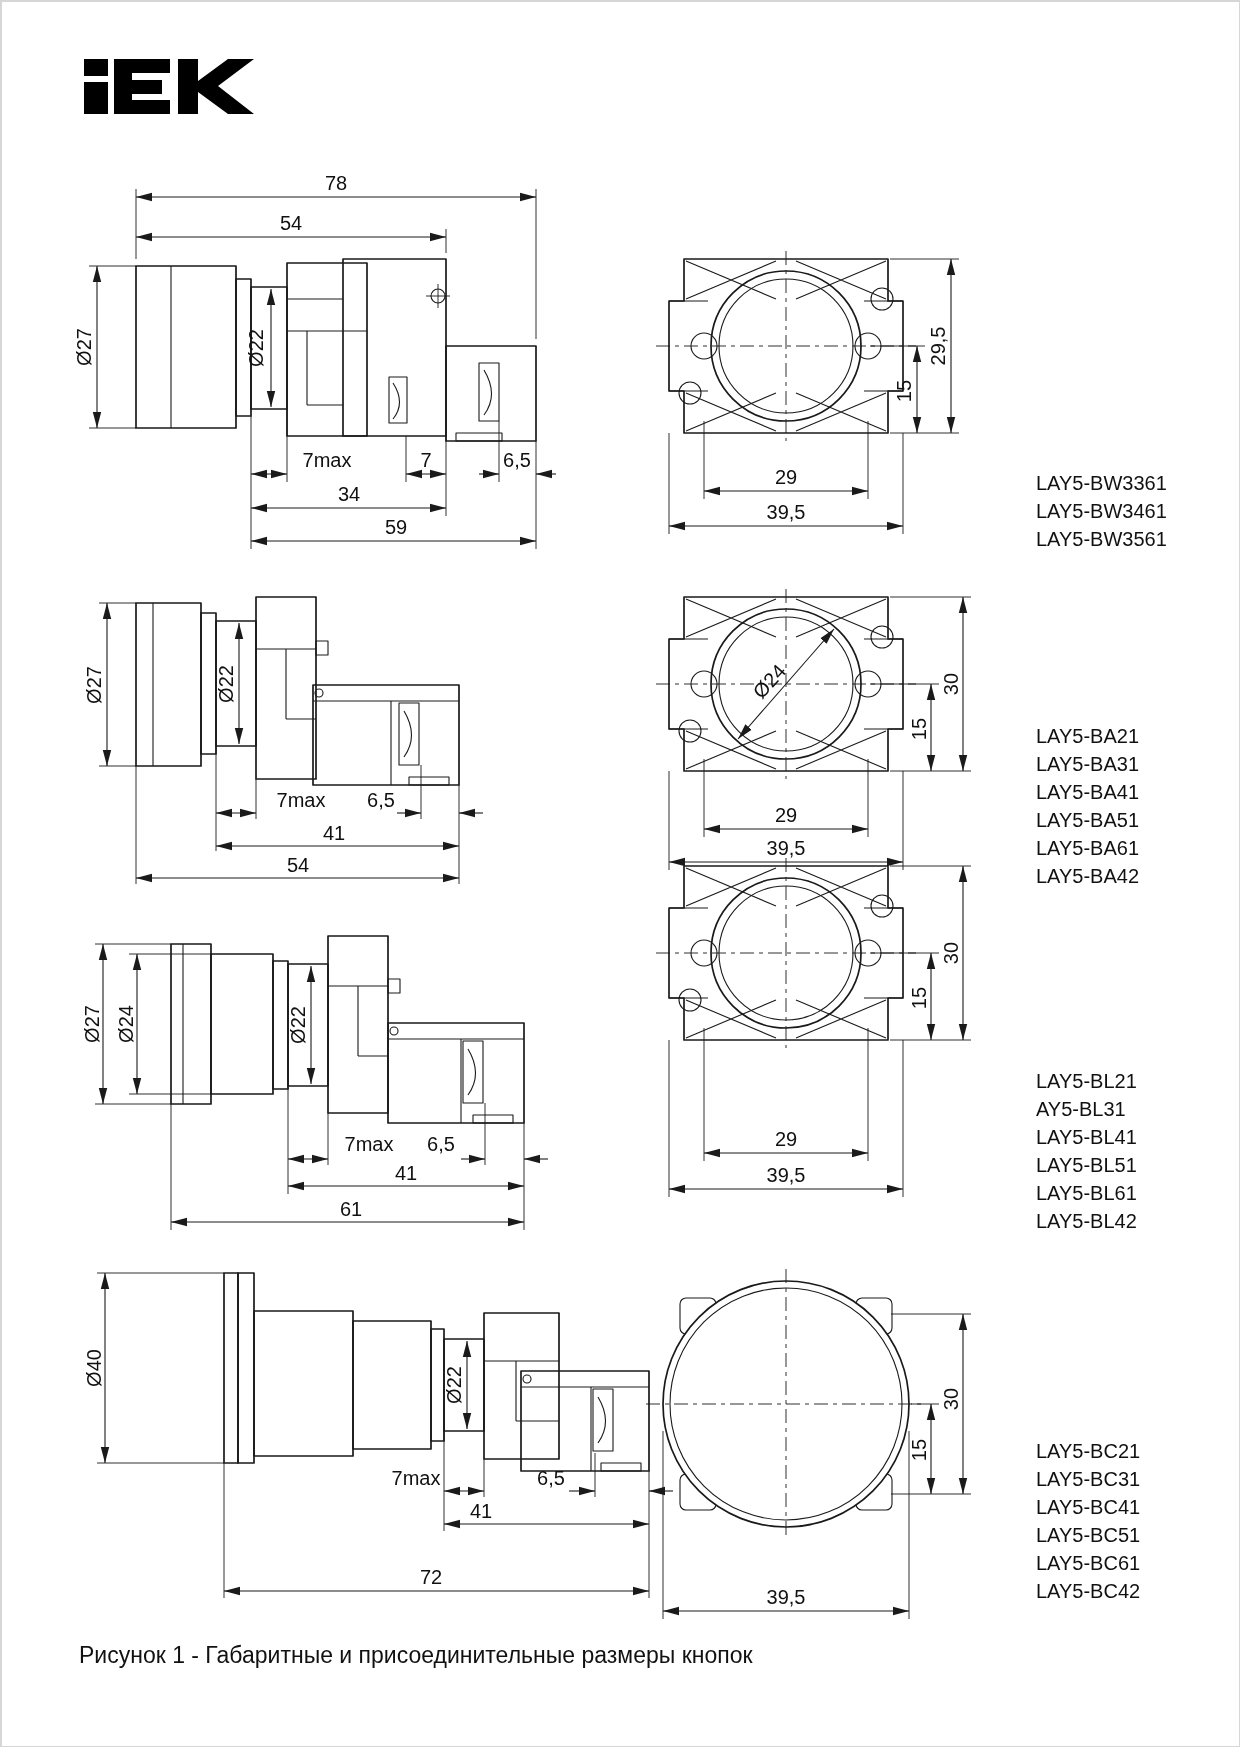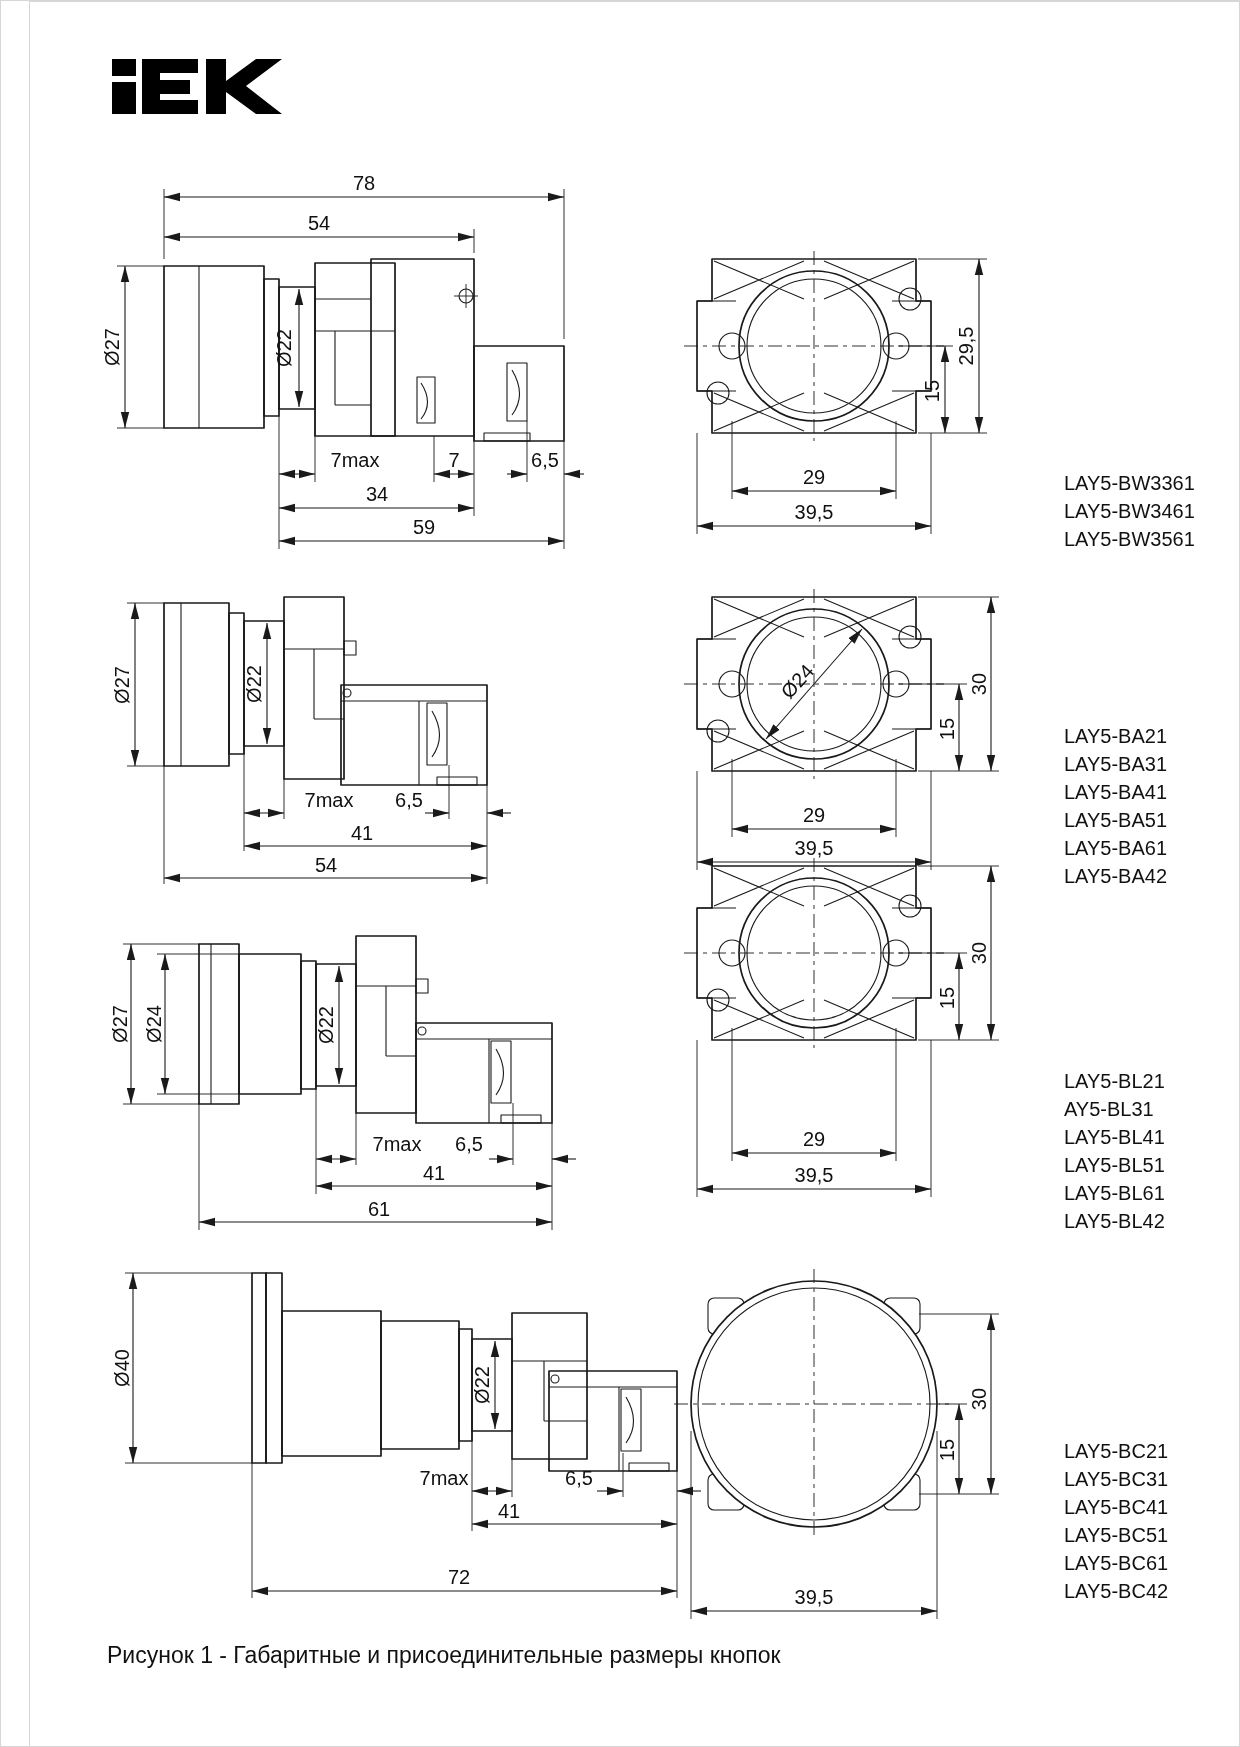--- a/index.html
+++ b/index.html
@@ -1,16 +1,16 @@
 <!DOCTYPE html>
 <html><head>
 <meta charset="utf-8">
 <style>
   html,body{margin:0;padding:0;background:#fff;}
-  .page{position:relative;width:1240px;height:1747px;background:#fff;border:1px solid #d6d6d6;box-sizing:border-box;font-family:"Liberation Sans",sans-serif;padding-left:28px;}
+  .page{position:relative;width:1240px;height:1747px;background:#fff;border:1px solid #d6d6d6;box-sizing:border-box;font-family:"Liberation Sans",sans-serif;}
   svg{display:block;}
   .o{fill:none;stroke:#1a1a1a;stroke-width:1.7;stroke-linejoin:round;}
   .ow{fill:#ffffff;stroke:#1a1a1a;stroke-width:1.7;}
   .t{fill:none;stroke:#1a1a1a;stroke-width:1.1;stroke-linejoin:round;}
   .d{fill:none;stroke:#1a1a1a;stroke-width:1.1;}
   .e{fill:none;stroke:#1a1a1a;stroke-width:0.9;}
   .c{fill:none;stroke:#1a1a1a;stroke-width:0.9;stroke-dasharray:14 5 4 5;}
   text{font-family:"Liberation Sans",sans-serif;fill:#111;}
   .dt{font-size:20px;text-anchor:middle;}
   .mdl{font-size:20px;text-anchor:start;}

